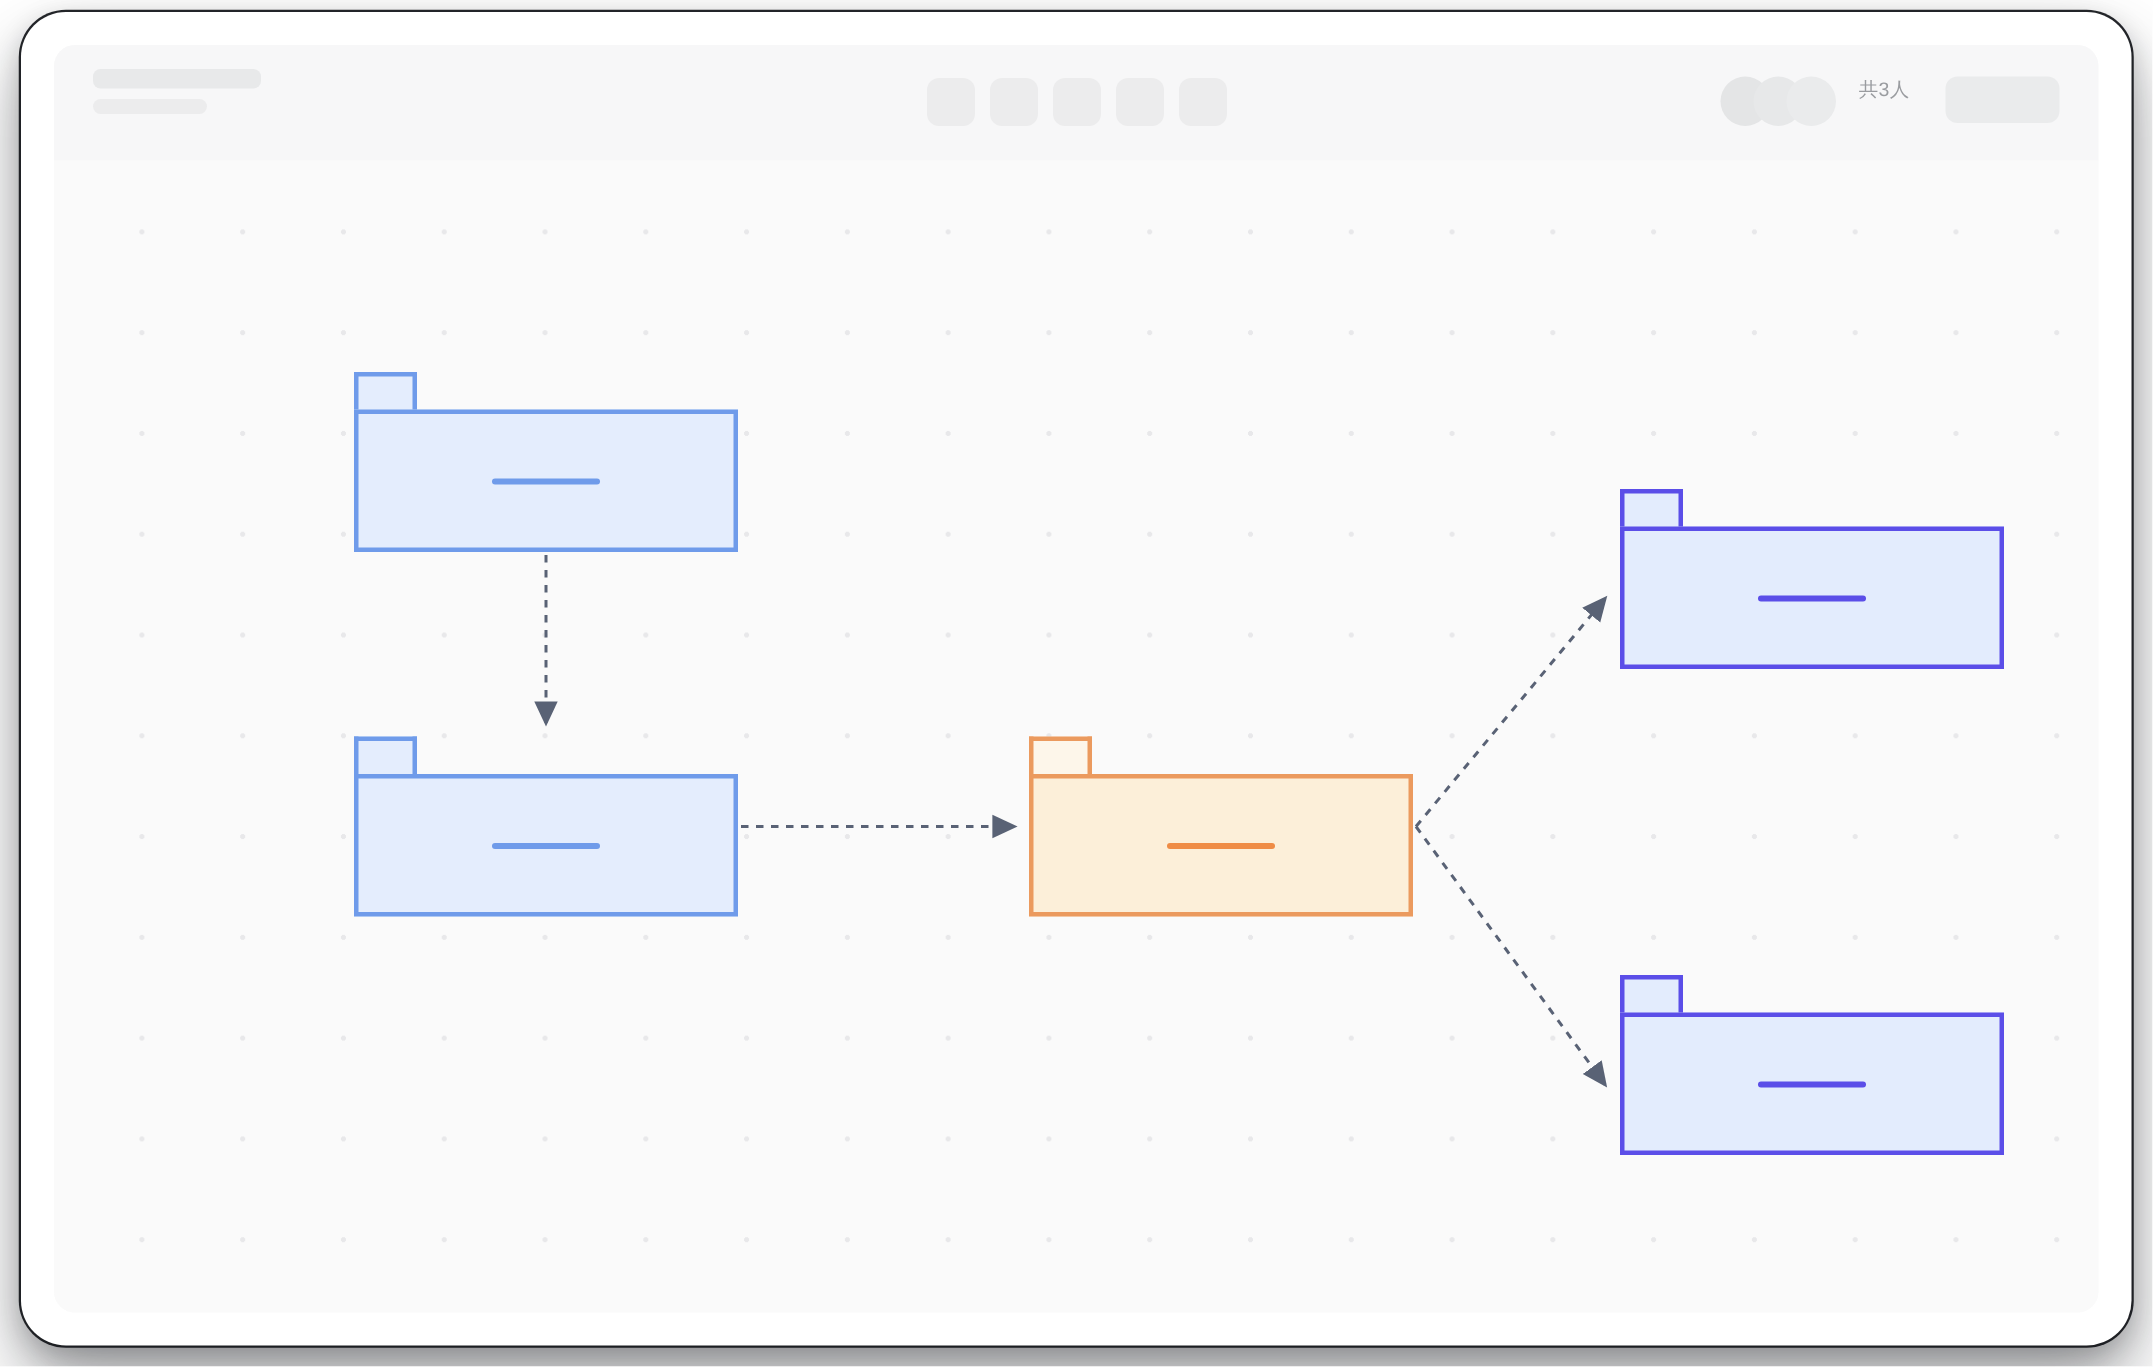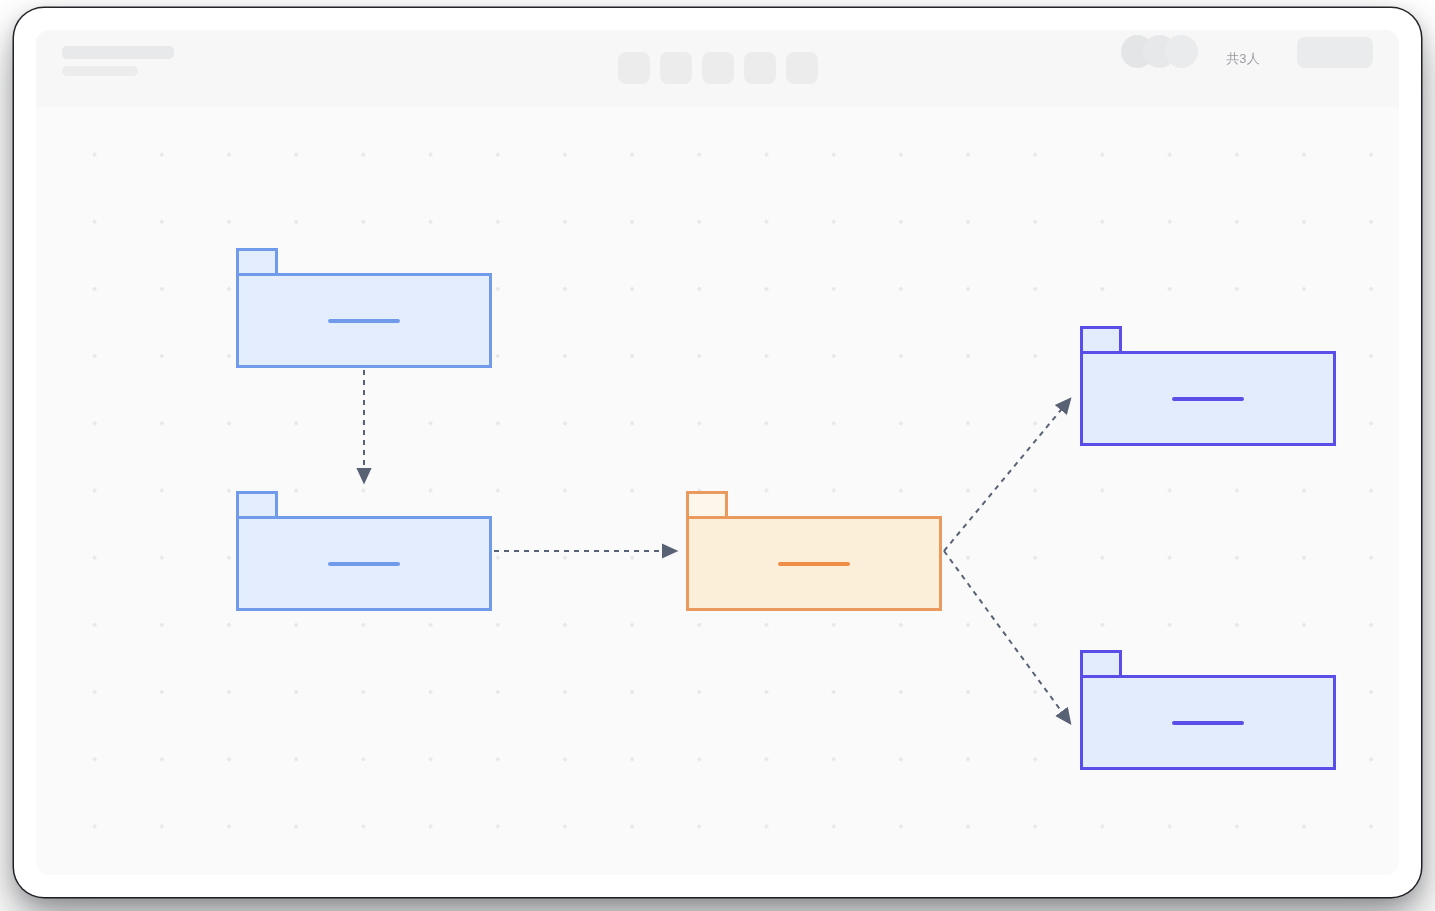--- a/index.html
+++ b/index.html
@@ -82,24 +82,24 @@
   .tool-btn {
     width: 32px;
     height: 32px;
     border-radius: 8px;
     background: #ececed;
   }
 
   .topbar-right {
     position: absolute;
     right: 26px;
-    top: 5px;
-    display: flex;
-    align-items: flex-end;
-    gap: 28px;
+    top: 21px;
+    display: flex;
+    align-items: flex-start;
+    gap: 15px;
   }
   .avatars { display: flex; align-items: center; }
   .avatar {
     width: 33px;
     height: 33px;
     border-radius: 50%;
     background: #e4e5e6;
   }
   .avatar + .avatar { margin-left: -11px; }
   .avatar:nth-child(2) { background: #e7e8e9; }

